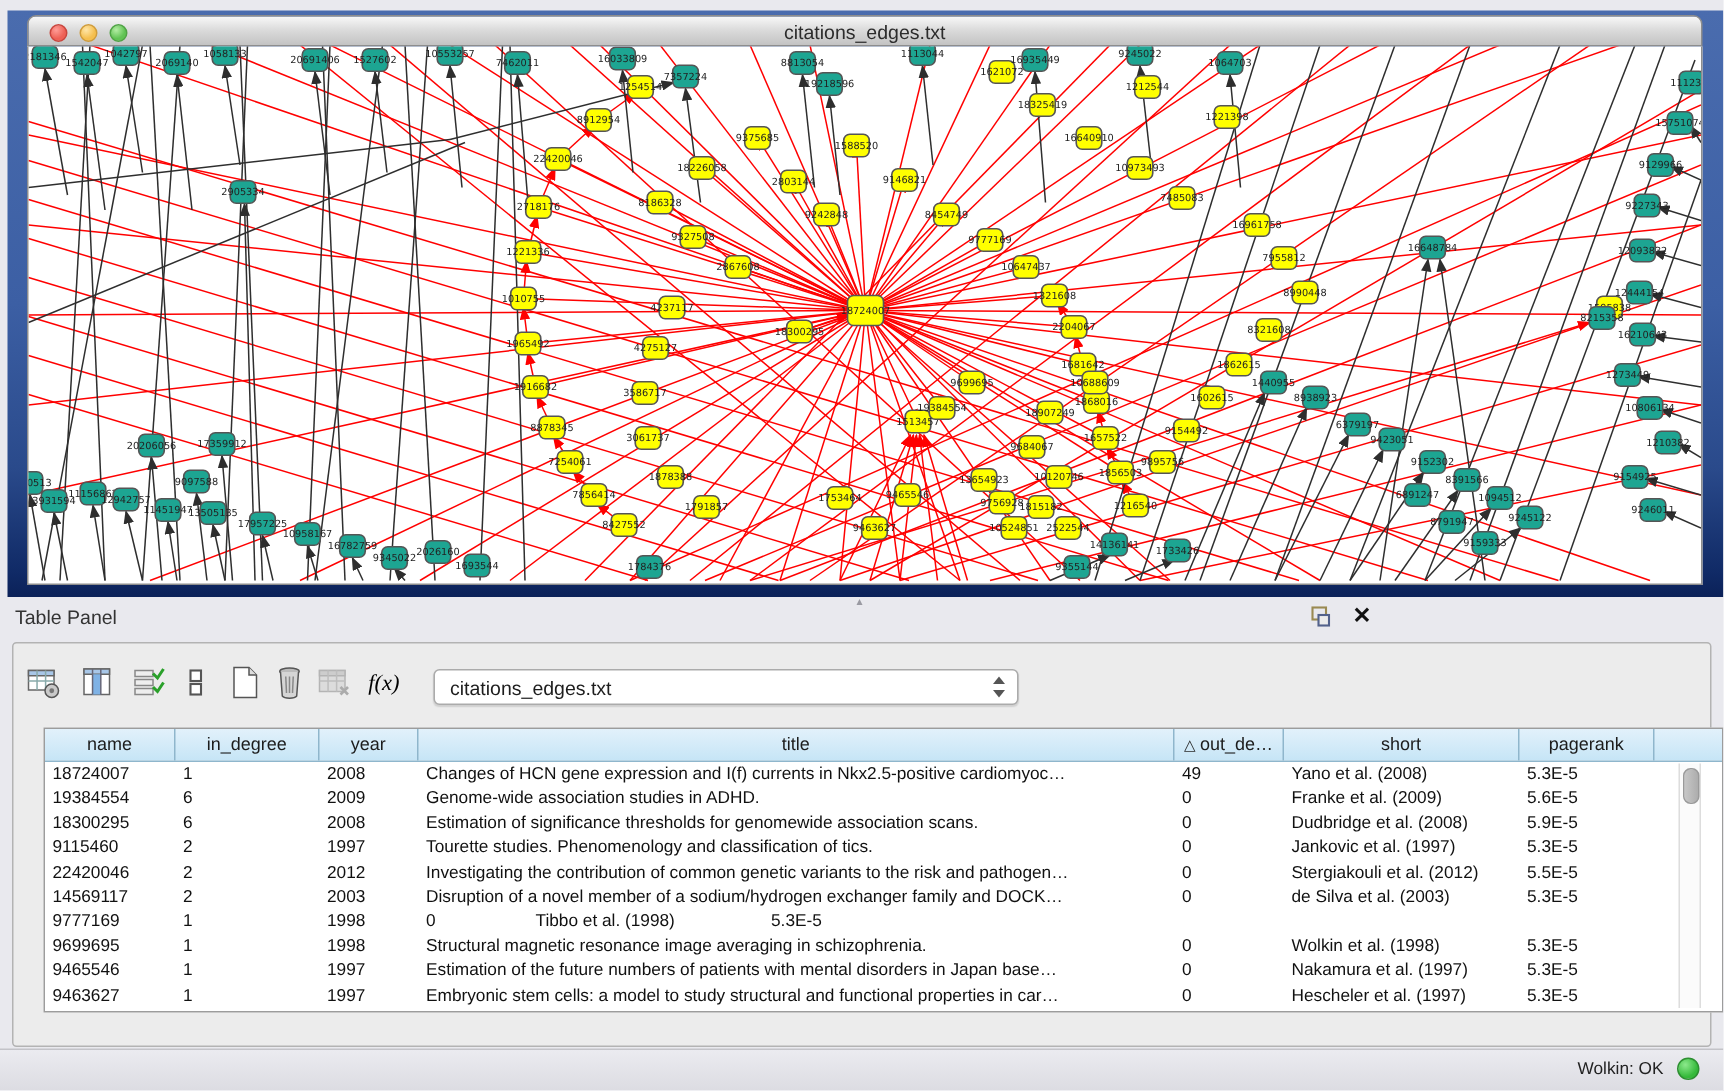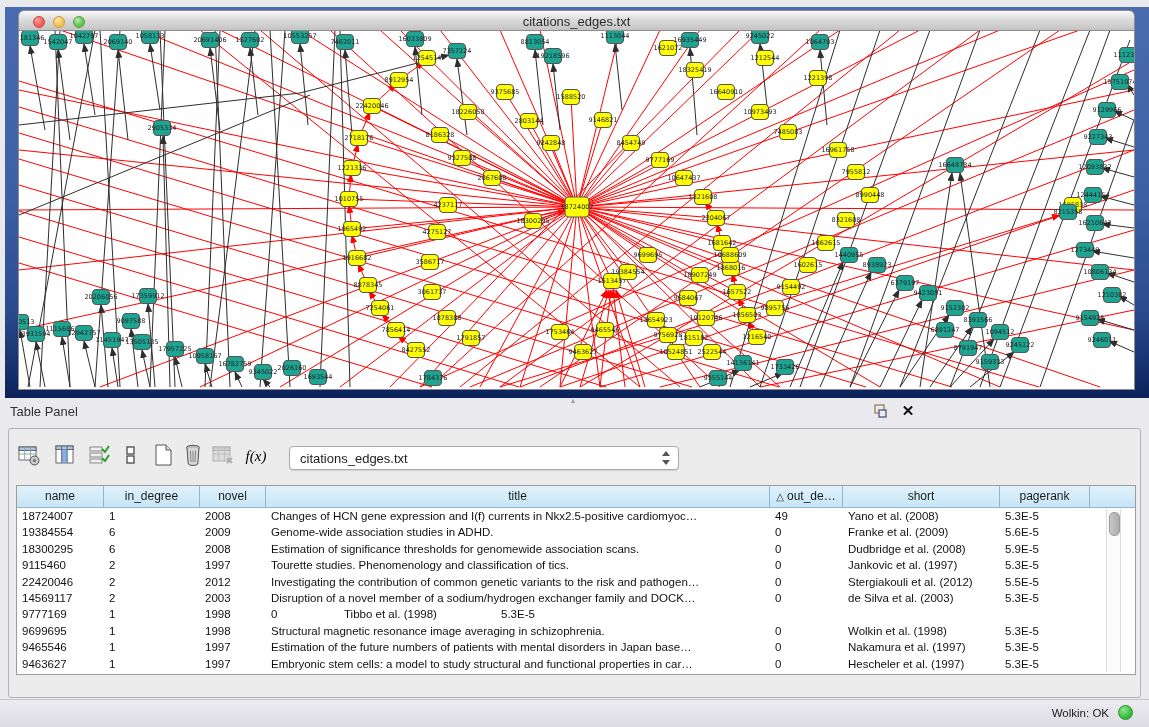--- a/index.html
+++ b/index.html
@@ -37,21 +37,21 @@
 
   .combo{position:absolute;left:280px;top:17px;width:390px;height:24px;background:#ffffff;
     border:1px solid #ababab;border-radius:4px;box-sizing:border-box;cursor:pointer;
     box-shadow:0 1px 1px rgba(0,0,0,0.12);}
   .combo .val{position:absolute;left:10px;top:4px;font-size:13px;color:#1d1d1d;}
   .combo .arrows{position:absolute;right:7px;top:4px;width:9px;height:16px;}
   .combo .arrows div{width:0;height:0;border-left:4px solid transparent;border-right:4px solid transparent;}
   .combo .up{border-bottom:5px solid #555;margin-bottom:4px;}
   .combo .down{border-top:5px solid #555;}
 
-  .tablebox{position:absolute;left:7px;top:56px;width:1120px;height:190px;background:#fff;
+  .tablebox{position:absolute;left:20px;top:56px;width:1120px;height:190px;background:#fff;
     border:1px solid #9c9c9c;box-sizing:border-box;overflow:hidden;}
   .thead{display:flex;height:22px;background:linear-gradient(#e2f1fb,#c6e5f6);
     border-bottom:1px solid #8fb6cc;box-sizing:border-box;}
   .th{font-size:12px;color:#1c1c1c;text-align:center;line-height:21px;
     border-right:1px solid #8fb6cc;box-sizing:border-box;overflow:hidden;white-space:nowrap;cursor:pointer;}
   .th .sort{font-size:10px;color:#2a2a2a;margin-right:3px;}
   .tbody .tr{display:flex;height:16.4px;line-height:16.4px;font-size:11.5px;color:#111;cursor:default;}
   .td{padding-left:5px;box-sizing:border-box;overflow:hidden;white-space:nowrap;}
   .vscroll{position:absolute;right:14px;top:23px;width:15px;height:163px;background:#fbfbfb;
     border-left:1px solid #ddd;border-right:1px solid #ddd;box-sizing:border-box;}
@@ -886,21 +886,21 @@
       <span class="arrows">
           <div class="up"></div>
           <div class="down"></div>
         </span>
     </div>
 
     <div class="tablebox">
       <div class="thead" id="thead">
           <div class="th" style="width: 87px;">name</div>
           <div class="th" style="width: 96px;">in_degree</div>
-          <div class="th" style="width: 66px;">novel</div>
+          <div class="th" style="width: 66px;">year</div>
           <div class="th" style="width: 504px;">title</div>
           <div class="th" style="width: 73px;"><span class="sort">△</span>out_de…</div>
           <div class="th" style="width: 157px;">short</div>
           <div class="th" style="width: 90px;">pagerank</div>
         </div>
       <div class="tbody" id="tbody">
           <div class="tr">
             <div class="td" style="width: 87px;">18724007</div>
             <div class="td" style="width: 96px;">1</div>
             <div class="td" style="width: 66px;">2008</div>

